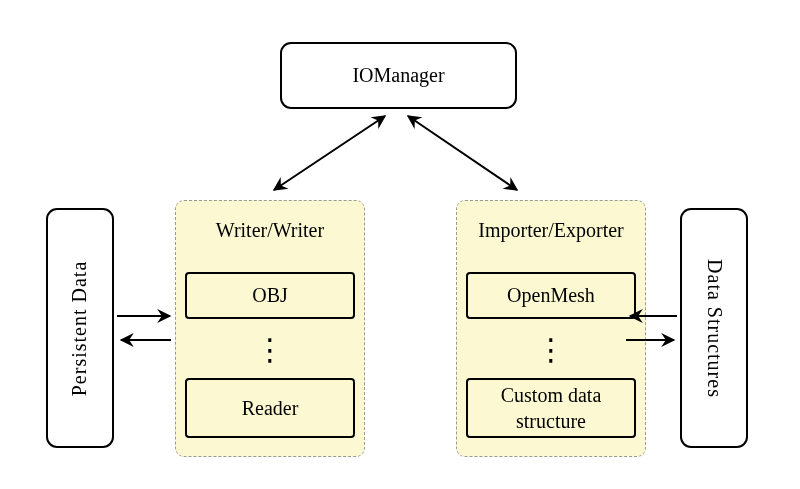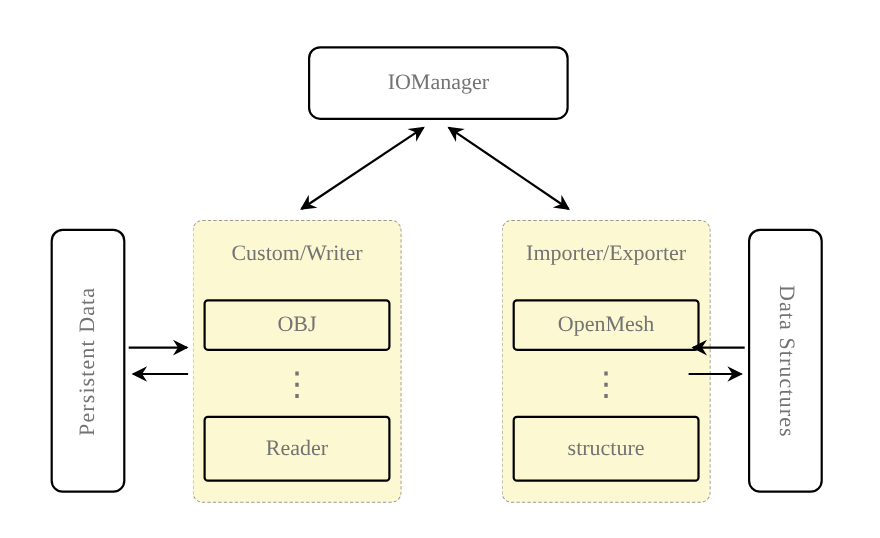--- a/index.html
+++ b/index.html
@@ -2,21 +2,21 @@
 <html><head>
 <meta charset="utf-8">
 <style>
   html, body { margin: 0; padding: 0; background: #ffffff; }
   .canvas {
     position: relative;
     width: 800px;
     height: 489px;
     background: #ffffff;
     font-family: "Liberation Serif", "DejaVu Serif", serif;
-    color: #737373;
+    color: #000000;
     overflow: hidden;
   }
   .node {
     position: absolute;
     border: 2.5px solid #000;
     border-radius: 11px;
     background: #ffffff;
     display: flex;
     align-items: center;
     justify-content: center;
@@ -100,37 +100,38 @@
 
   <div class="node side-box persistent-data">
     <span class="vlabel">Persistent Data</span>
   </div>
 
   <div class="node side-box data-structures">
     <span class="vlabel">Data Structures</span>
   </div>
 
   <div class="group group-left">
-    <div class="group-label">Custom/Writer</div>
+    <div class="group-label">Writer/Writer</div>
     <div class="inner-node inner-top">
       <span>OBJ</span>
     </div>
     <div class="ellipsis">⋮</div>
     <div class="inner-node inner-bottom">
       <span>Reader</span>
     </div>
   </div>
 
   <div class="group group-right">
     <div class="group-label">Importer/Exporter</div>
     <div class="inner-node inner-top">
       <span>OpenMesh</span>
     </div>
     <div class="ellipsis">⋮</div>
     <div class="inner-node inner-bottom">
+      <span>Custom data</span>
       <span>structure</span>
     </div>
   </div>
 
   <svg class="arrow-layer" viewBox="0 0 800 489" xmlns="http://www.w3.org/2000/svg">
     <defs>
       <marker id="ah" viewBox="0 0 12 12" refX="10" refY="6" markerWidth="8.5" markerHeight="8.5" orient="auto-start-reverse">
         <path d="M1,1 L11,6 L1,11 L4.2,6 Z" fill="#000"></path>
       </marker>
     </defs>

